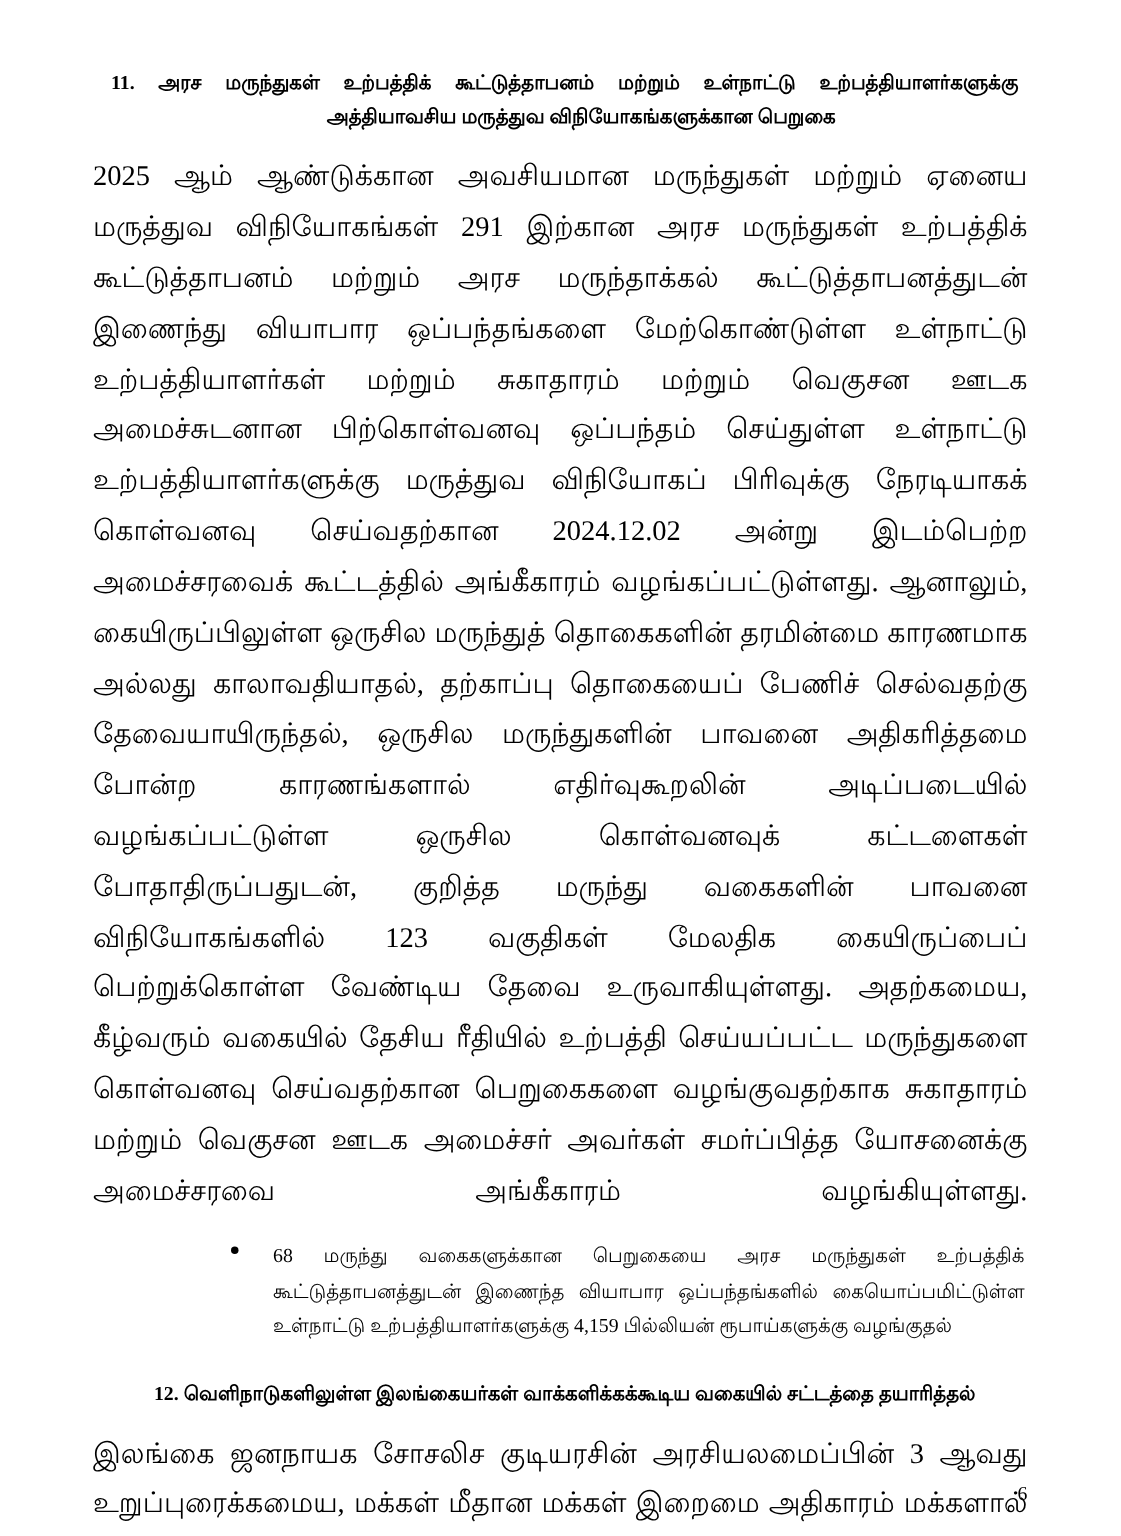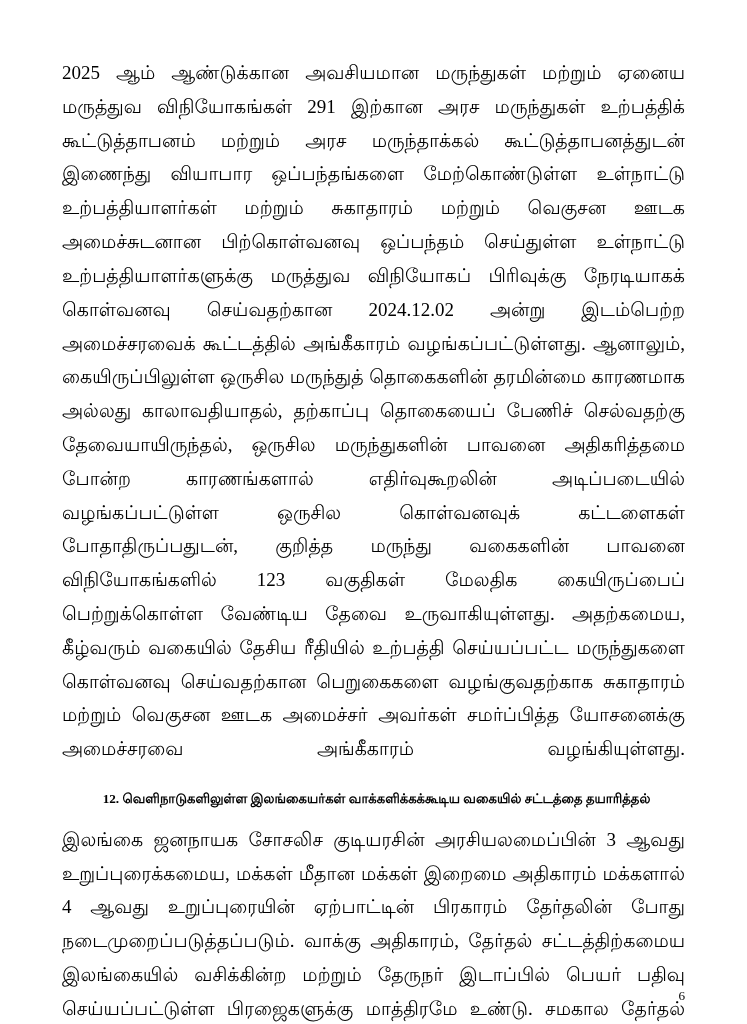--- a/index.html
+++ b/index.html
@@ -73,24 +73,29 @@
     right: 62px;
     bottom: 20px;
     font-size: 13.2px;
   }
 </style>
 </head>
 <body>
 
 <div class="page">
 
+  <h2 class="section-heading">11. அரச மருந்துகள் உற்பத்திக் கூட்டுத்தாபனம் மற்றும் உள்நாட்டு உற்பத்தியாளர்களுக்கு அத்தியாவசிய மருத்துவ விநியோகங்களுக்கான பெறுகை</h2>
 
   <p class="body-text">2025 ஆம் ஆண்டுக்கான அவசியமான மருந்துகள் மற்றும் ஏனைய மருத்துவ விநியோகங்கள் 291 இற்கான அரச மருந்துகள் உற்பத்திக் கூட்டுத்தாபனம் மற்றும் அரச மருந்தாக்கல் கூட்டுத்தாபனத்துடன் இணைந்து வியாபார ஒப்பந்தங்களை மேற்கொண்டுள்ள உள்நாட்டு உற்பத்தியாளர்கள் மற்றும் சுகாதாரம் மற்றும் வெகுசன ஊடக அமைச்சுடனான பிற்கொள்வனவு ஒப்பந்தம் செய்துள்ள உள்நாட்டு உற்பத்தியாளர்களுக்கு மருத்துவ விநியோகப் பிரிவுக்கு நேரடியாகக் கொள்வனவு செய்வதற்கான 2024.12.02 அன்று இடம்பெற்ற அமைச்சரவைக் கூட்டத்தில் அங்கீகாரம் வழங்கப்பட்டுள்ளது. ஆனாலும், கையிருப்பிலுள்ள ஒருசில மருந்துத் தொகைகளின் தரமின்மை காரணமாக அல்லது காலாவதியாதல், தற்காப்பு தொகையைப் பேணிச் செல்வதற்கு தேவையாயிருந்தல், ஒருசில மருந்துகளின் பாவனை அதிகரித்தமை போன்ற காரணங்களால் எதிர்வுகூறலின் அடிப்படையில் வழங்கப்பட்டுள்ள ஒருசில கொள்வனவுக் கட்டளைகள் போதாதிருப்பதுடன், குறித்த மருந்து வகைகளின் பாவனை விநியோகங்களில் 123 வகுதிகள் மேலதிக கையிருப்பைப் பெற்றுக்கொள்ள வேண்டிய தேவை உருவாகியுள்ளது. அதற்கமைய, கீழ்வரும் வகையில் தேசிய ரீதியில் உற்பத்தி செய்யப்பட்ட மருந்துகளை கொள்வனவு செய்வதற்கான பெறுகைகளை வழங்குவதற்காக சுகாதாரம் மற்றும் வெகுசன ஊடக அமைச்சர் அவர்கள் சமர்ப்பித்த யோசனைக்கு அமைச்சரவை அங்கீகாரம் வழங்கியுள்ளது.</p>
 
   <ul class="bullet-list">
+    <li>
+      <span class="dot"></span>
+      <span>68 மருந்து வகைகளுக்கான பெறுகையை அரச மருந்துகள் உற்பத்திக் கூட்டுத்தாபனத்துடன் இணைந்த வியாபார ஒப்பந்தங்களில் கையொப்பமிட்டுள்ள உள்நாட்டு உற்பத்தியாளர்களுக்கு 4,159 பில்லியன் ரூபாய்களுக்கு வழங்குதல்</span>
+    </li>
   </ul>
 
   <h2 class="section-heading heading-2">12. வெளிநாடுகளிலுள்ள இலங்கையர்கள் வாக்களிக்கக்கூடிய வகையில் சட்டத்தை தயாரித்தல்</h2>
 
   <p class="body-text">இலங்கை ஜனநாயக சோசலிச குடியரசின் அரசியலமைப்பின் 3 ஆவது உறுப்புரைக்கமைய, மக்கள் மீதான மக்கள் இறைமை அதிகாரம் மக்களால் 4 ஆவது உறுப்புரையின் ஏற்பாட்டின் பிரகாரம் தேர்தலின் போது நடைமுறைப்படுத்தப்படும். வாக்கு அதிகாரம், தேர்தல் சட்டத்திற்கமைய இலங்கையில் வசிக்கின்ற மற்றும் தேருநர் இடாப்பில் பெயர் பதிவு செய்யப்பட்டுள்ள பிரஜைகளுக்கு மாத்திரமே உண்டு. சமகால தேர்தல் சட்டங்களின் கீழ் வெளிநாடுகளிலுள்ள இலங்கைப் பிரஜைகளுக்கு வாக்களிப்பதற்கான முறைகளோ அல்லது சட்டங்கள் தயாரிக்கப்படவில்லை. ஆயினும், இந்தியா, பங்களாதேசம், பிலிப்பைன் போன்ற பல ஆசிய நாடுகள் தமது வெளிநாட்டிலுள்ள பிரஜைகளுக்கு வாக்களிக்கக்கூடிய வகையில் சட்டரீதியான மூலோபாயங்கள் தயாரிக்கப்பட்டுள்ளதுடன், இலங்கையிலும் அவ்வாறான சட்டதிருத்தங்களை மேற்கொள்ள வேண்டிய தேவை கண்டறியப்பட்டுள்ளது. அதற்கமைய,</p>
 
   <div class="page-number">6</div>
 
 </div>
 

